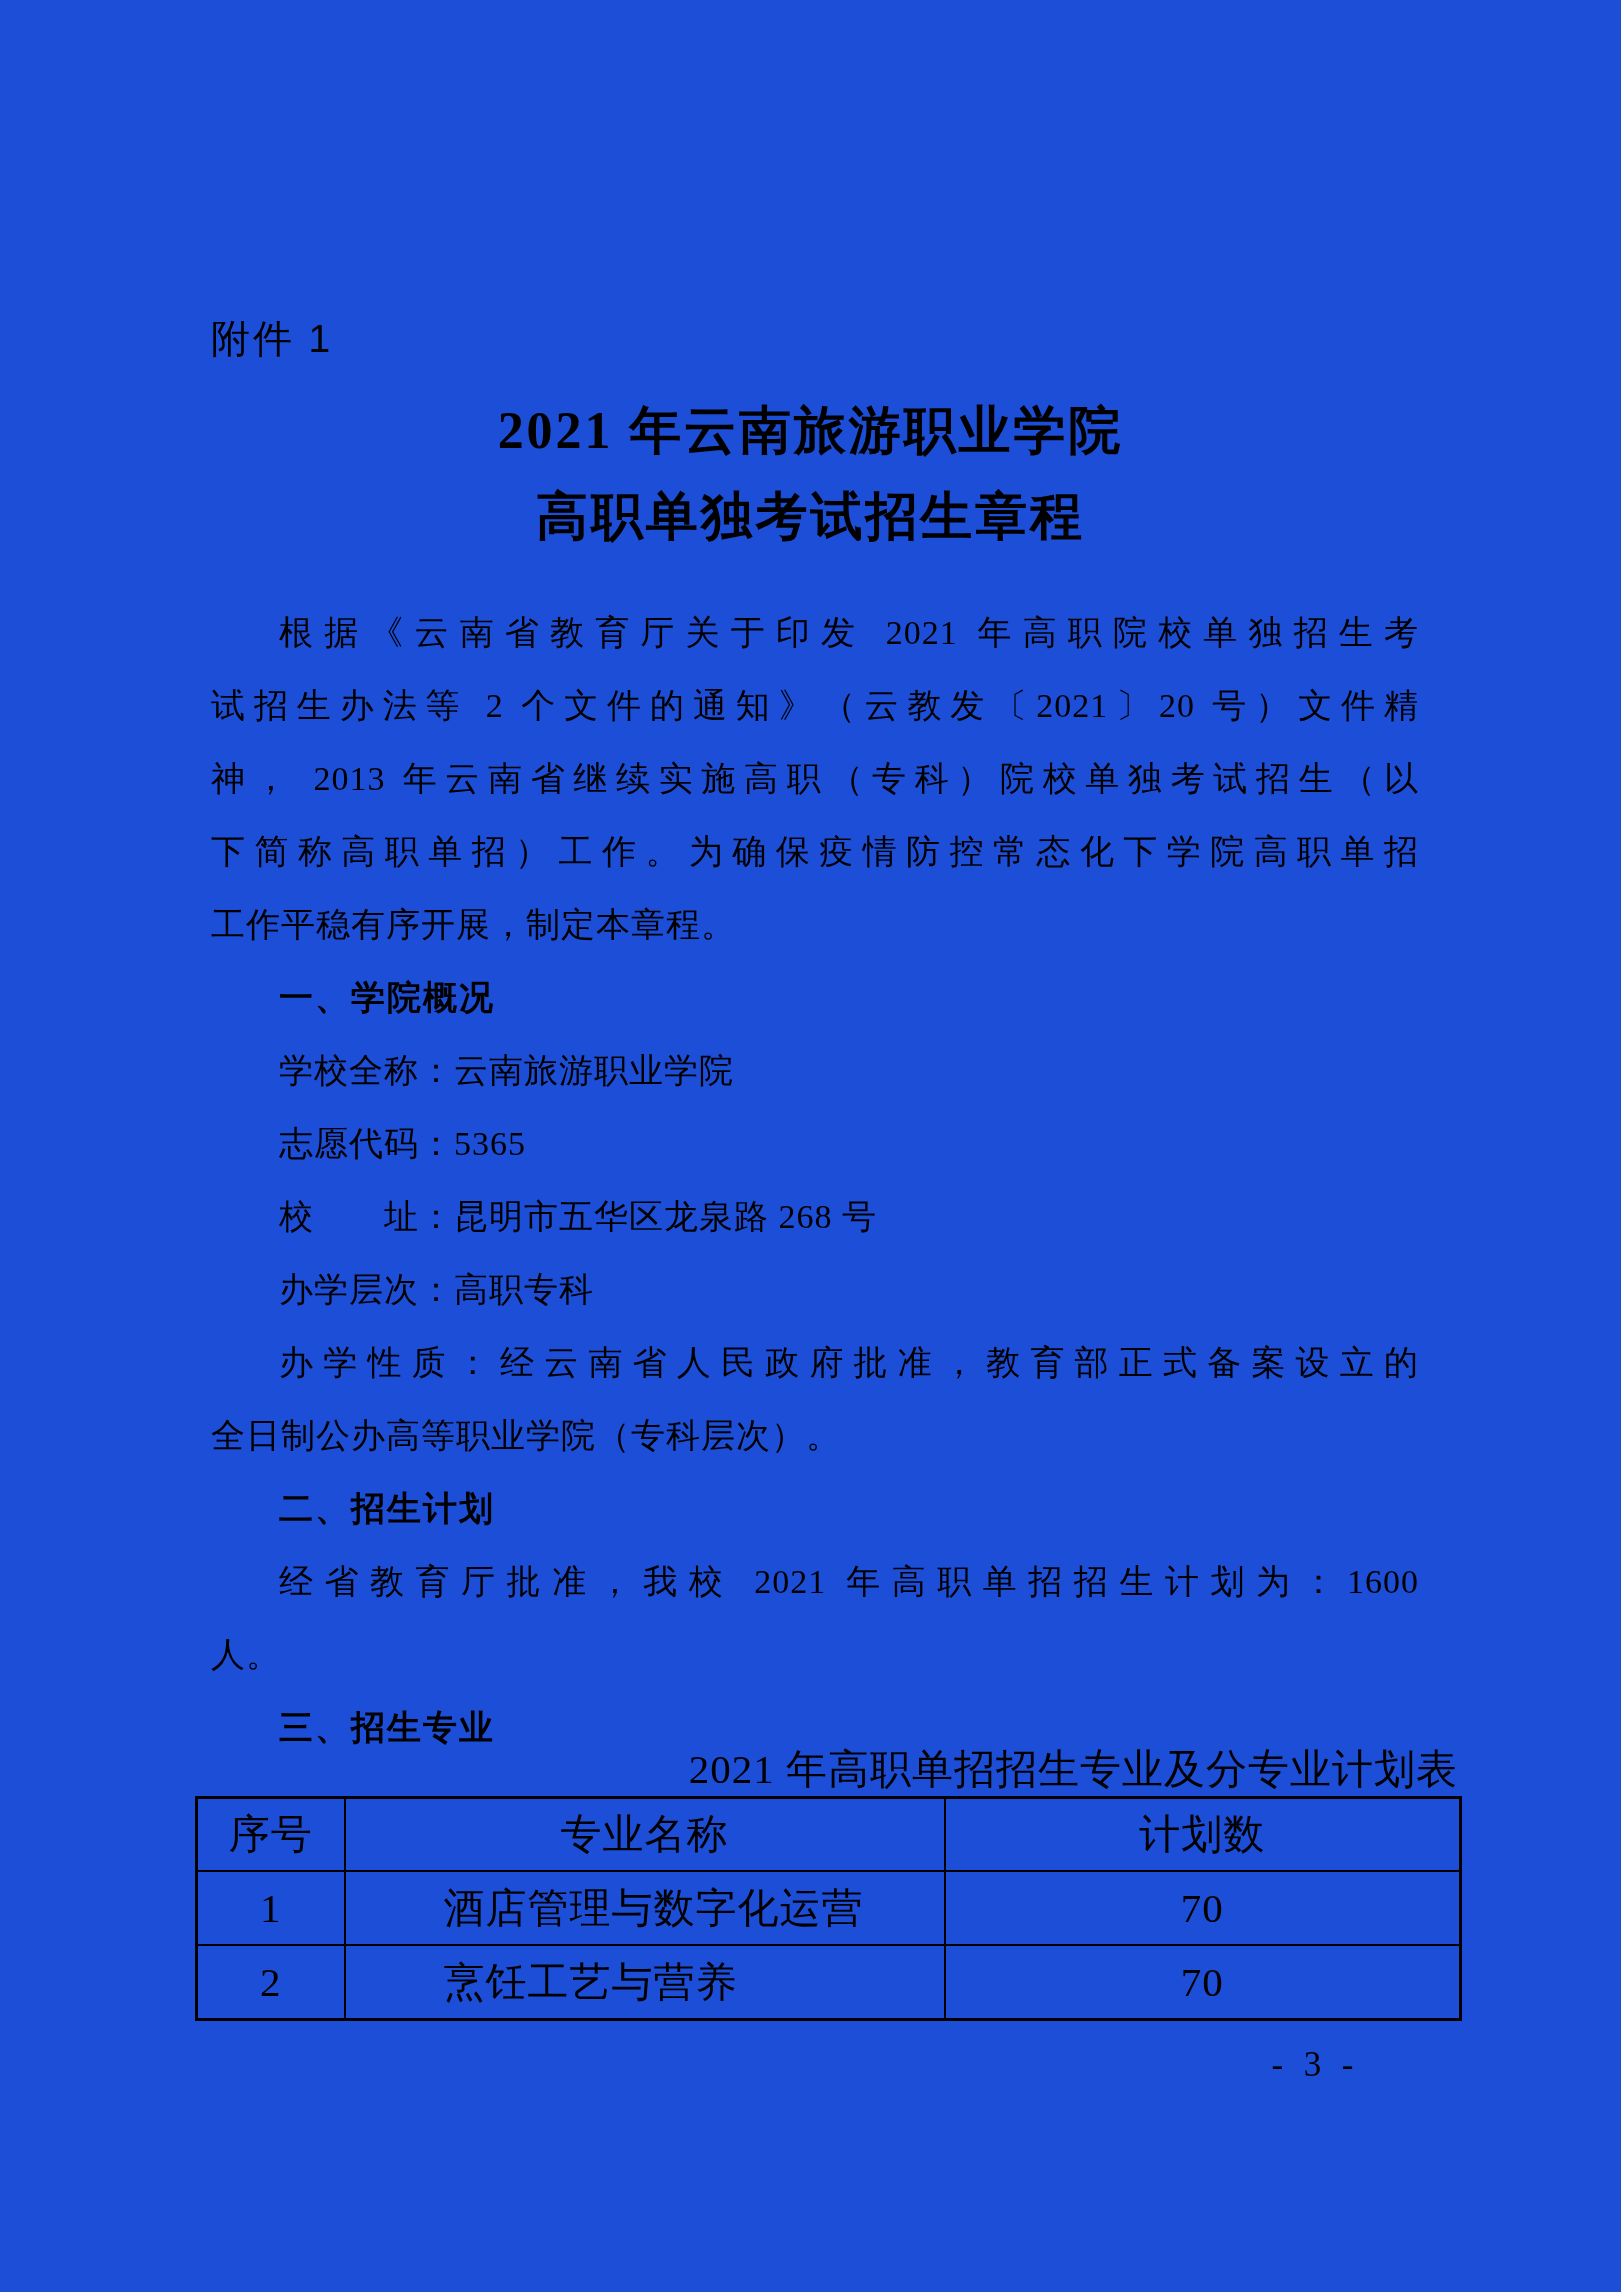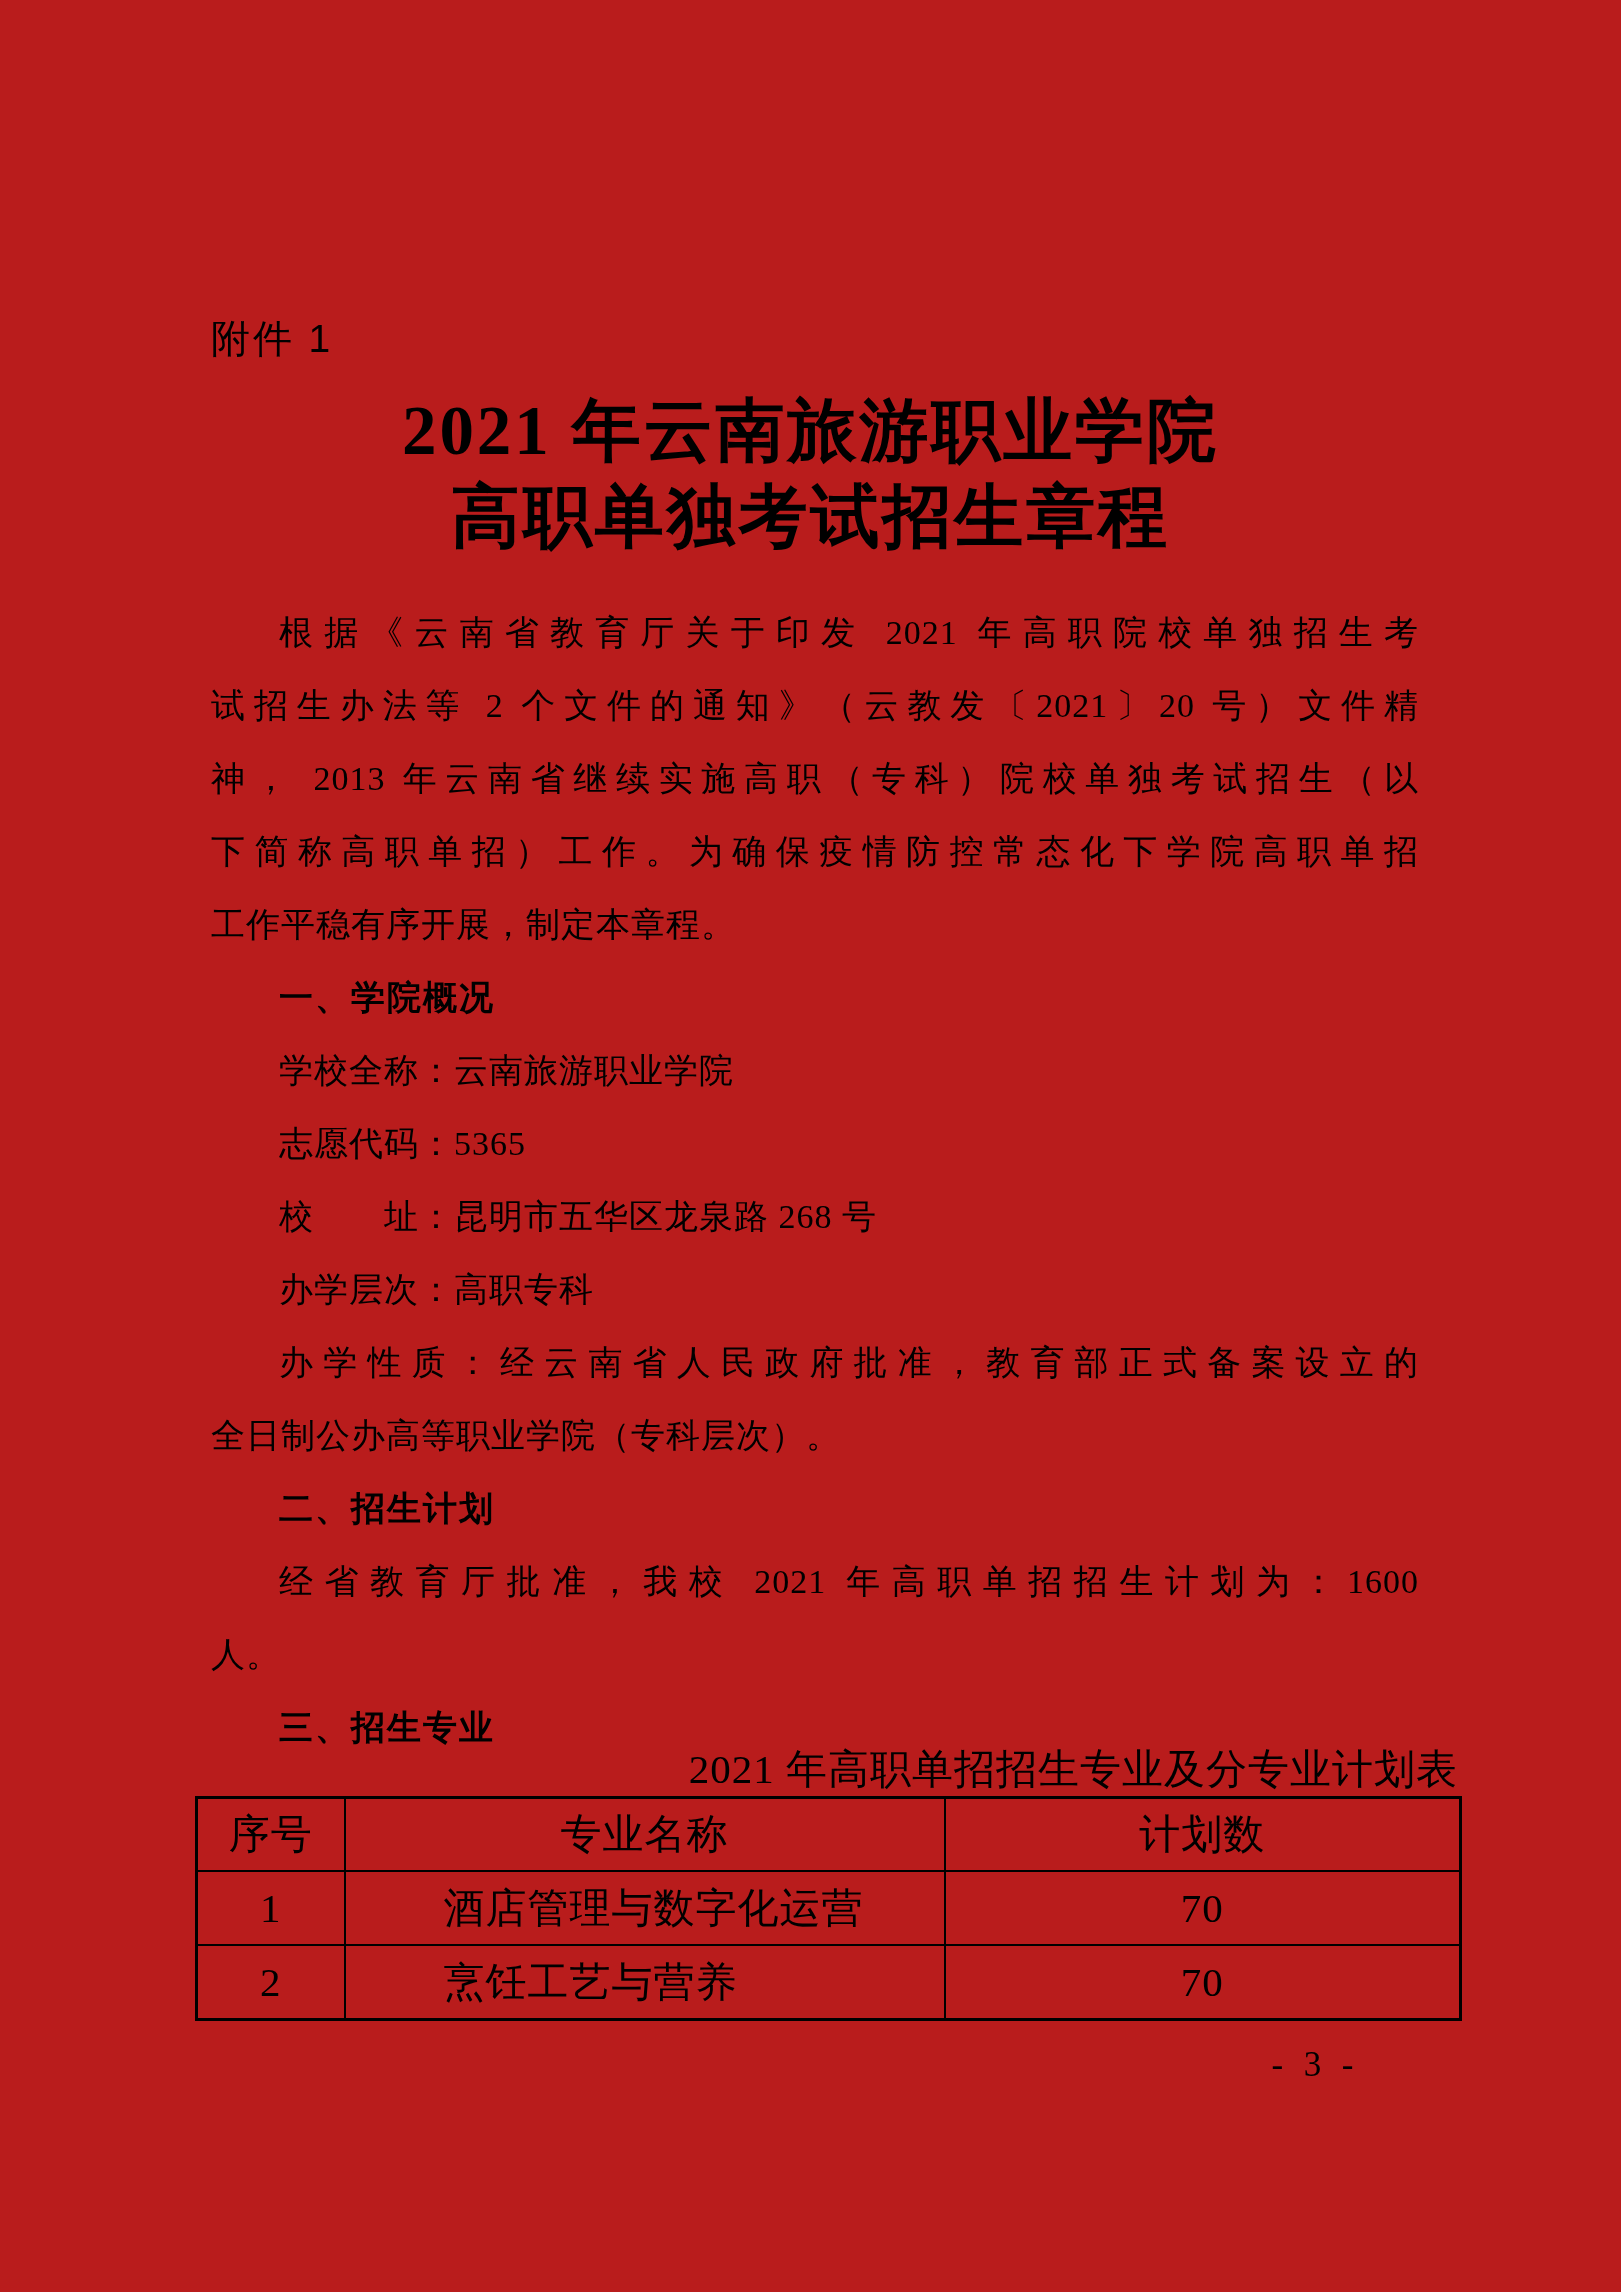--- a/index.html
+++ b/index.html
@@ -1,36 +1,36 @@
 <!DOCTYPE html>
 <html lang="zh"><head>
 <meta charset="utf-8">
 <style>
   html,body{margin:0;padding:0;background:#888;}
   .page{
     position:relative;
     width:1621px;height:2293px;
     margin:0 auto;
-    background:#b91c1c;
+    background:#1d4ed8;
     color:#000000;
     font-family:"Liberation Serif","DejaVu Serif",serif;
     overflow:hidden;
   }
   
   .attachment{
     position:absolute;left:211px;top:312px;
     font-family:"Liberation Sans","DejaVu Sans",sans-serif;
     font-size:39px;font-weight:500;letter-spacing:2.9px;
   }
   
   .doc-title{
     position:absolute;left:0;top:388px;width:1621px;
     text-align:center;
     font-weight:bold;
-    font-size:69px;line-height:86px;
+    font-size:52px;line-height:86px;
     letter-spacing:2.9px;
   }
   
   .body-block{
     position:absolute;left:211px;top:596px;width:1208px;
     font-size:34px;line-height:73px;letter-spacing:1px;
   }
   .ln{width:100%;}
   .ind{text-indent:2em;}
   .jl{text-align:justify;text-align-last:justify;}

